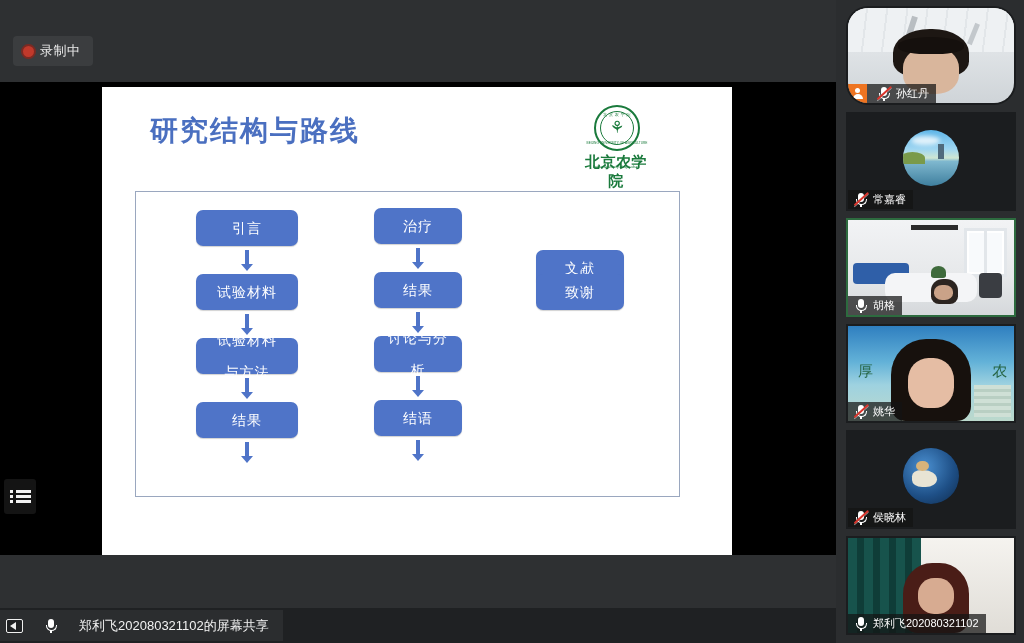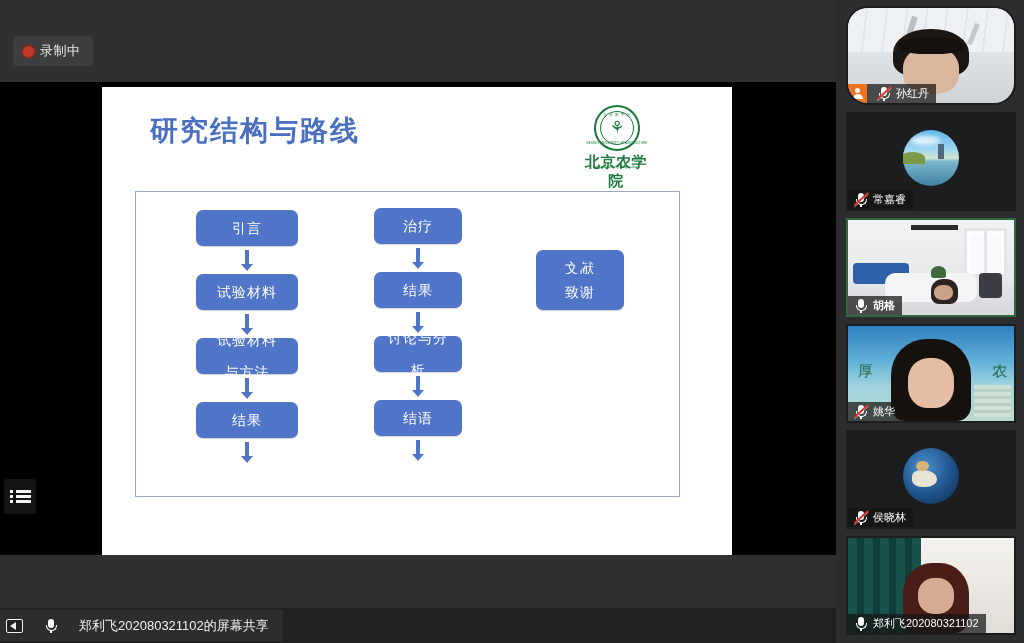--- a/index.html
+++ b/index.html
@@ -112,21 +112,21 @@
 
   
   #rail {
     position: absolute; right: 0; top: 0; width: 188px; height: 643px;
     background: #2b2d2f;
   }
   .tile {
     position: absolute; left: 10px; width: 170px; height: 99px;
     background: #1b1d1f; overflow: hidden; border: 2px solid transparent;
   }
-  .tile.speaking { border-color: #2d6b3f; font-weight: bold; }
+  .tile.speaking { border-color: #2d6b3f; }
   .tile-name {
     position: absolute; left: 0; bottom: 0; height: 19px;
     display: flex; align-items: center; gap: 4px;
     padding: 0 7px 0 0;
     background: rgba(20,20,20,.72);
     color: #fff; font-size: 11px; white-space: nowrap;
   }
   .host-badge {
     width: 19px; height: 19px; background: #ee7421;
     display: flex; align-items: center; justify-content: center;

